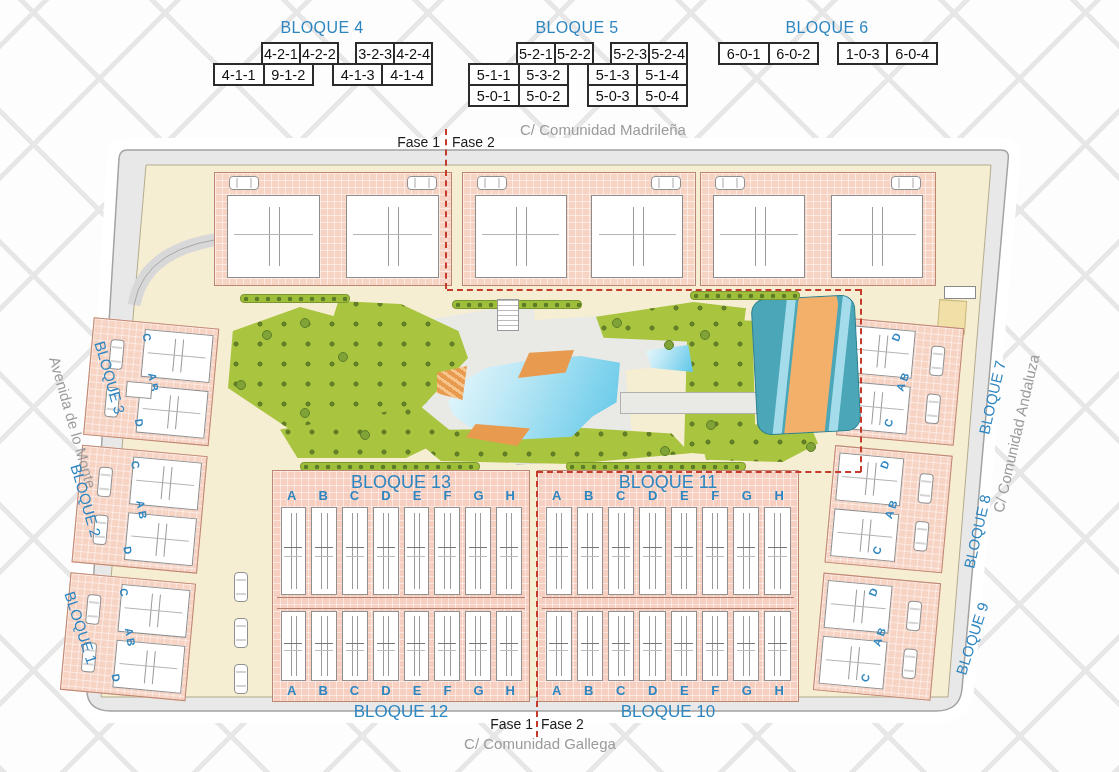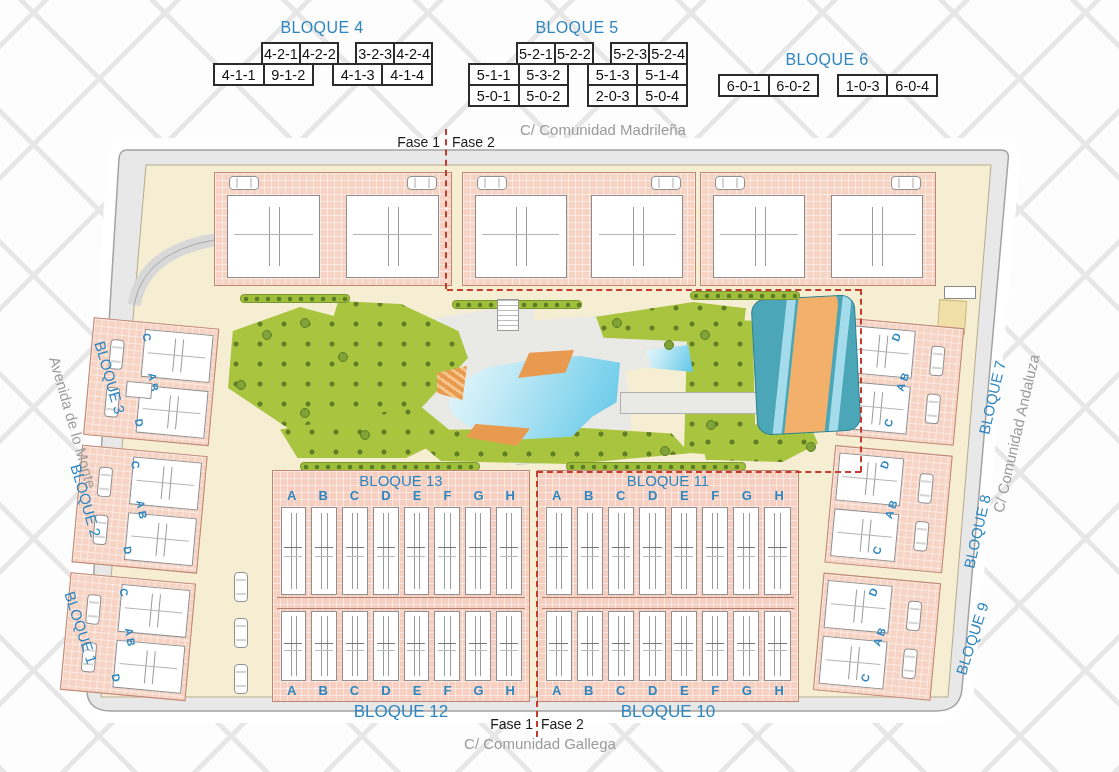--- a/index.html
+++ b/index.html
@@ -63,21 +63,21 @@
   .band.L .sidecars{left:6px;width:30%;}
   .band.R .sidecars{right:6px;width:30%;}
   .sl{position:absolute;color:var(--blue);font-size:11px;font-weight:600;white-space:nowrap;z-index:4;}
   .band.L .sl{transform:rotate(75deg);}
   .band.R .sl{transform:rotate(-75deg);}
   .sl.p1{top:8px;left:40%;}
   .sl.p2{top:45%;left:44%;}
   .sl.p3{bottom:10px;left:40%;}
   
   .thblock{background-color:#f6cfc0;}
-  .blab{position:absolute;top:1px;width:100%;text-align:center;color:var(--blue);font-size:15px;z-index:5;}
+  .blab{position:absolute;top:1px;width:100%;text-align:center;color:var(--blue);font-size:18px;z-index:5;}
   .lrow{position:absolute;left:14px;right:14px;display:flex;justify-content:space-between;
     color:var(--blue);font-size:13px;font-weight:600;z-index:5;}
   .lrow.top{top:17px;}
   .lrow.bot{bottom:3px;}
   .tstrip{position:absolute;left:5px;right:5px;display:flex;}
   .tstrip.s1{top:36px;height:88px;}
   .tstrip.s2{top:140px;height:70px;}
   .tunit{flex:1;margin:0 2.5px;background:#fff;border:1px solid #909090;position:relative;box-sizing:border-box;}
   .tunit::before{content:"";position:absolute;top:6%;bottom:6%;left:38%;width:18%;
     border-left:1px solid #9a9a9a;border-right:1px solid #9a9a9a;}
@@ -164,26 +164,26 @@
           <div class="tcell">5-1-1</div>
           <div class="tcell">5-3-2</div>
           <div class="tgap"></div>
           <div class="tcell">5-1-3</div>
           <div class="tcell">5-1-4</div>
         </div>
         <div class="trow">
           <div class="tcell">5-0-1</div>
           <div class="tcell">5-0-2</div>
           <div class="tgap"></div>
-          <div class="tcell">2-0-3</div>
+          <div class="tcell">5-0-3</div>
           <div class="tcell">5-0-4</div>
         </div>
       </div>
   </div>
-  <div class="utable" style="left:718px;top:19px;margin-top:32px;">
+  <div class="utable" style="left:718px;top:19px;">
     <div class="ttitle">BLOQUE 6</div>
     <div class="tbody">
         <div class="trow">
           <div class="tcell">6-0-1</div>
           <div class="tcell">6-0-2</div>
           <div class="tgap"></div>
           <div class="tcell">1-0-3</div>
           <div class="tcell">6-0-4</div>
         </div>
       </div>

